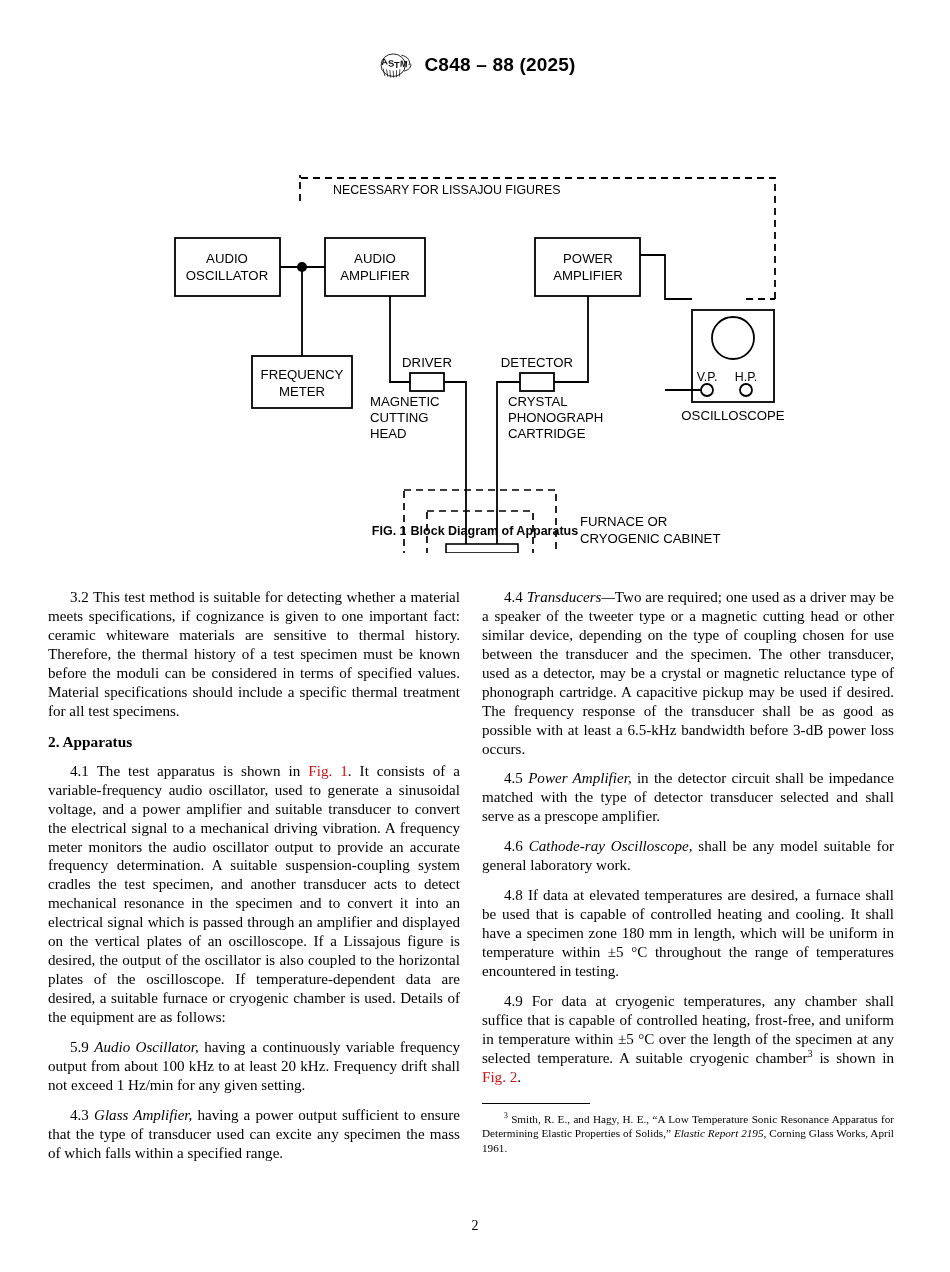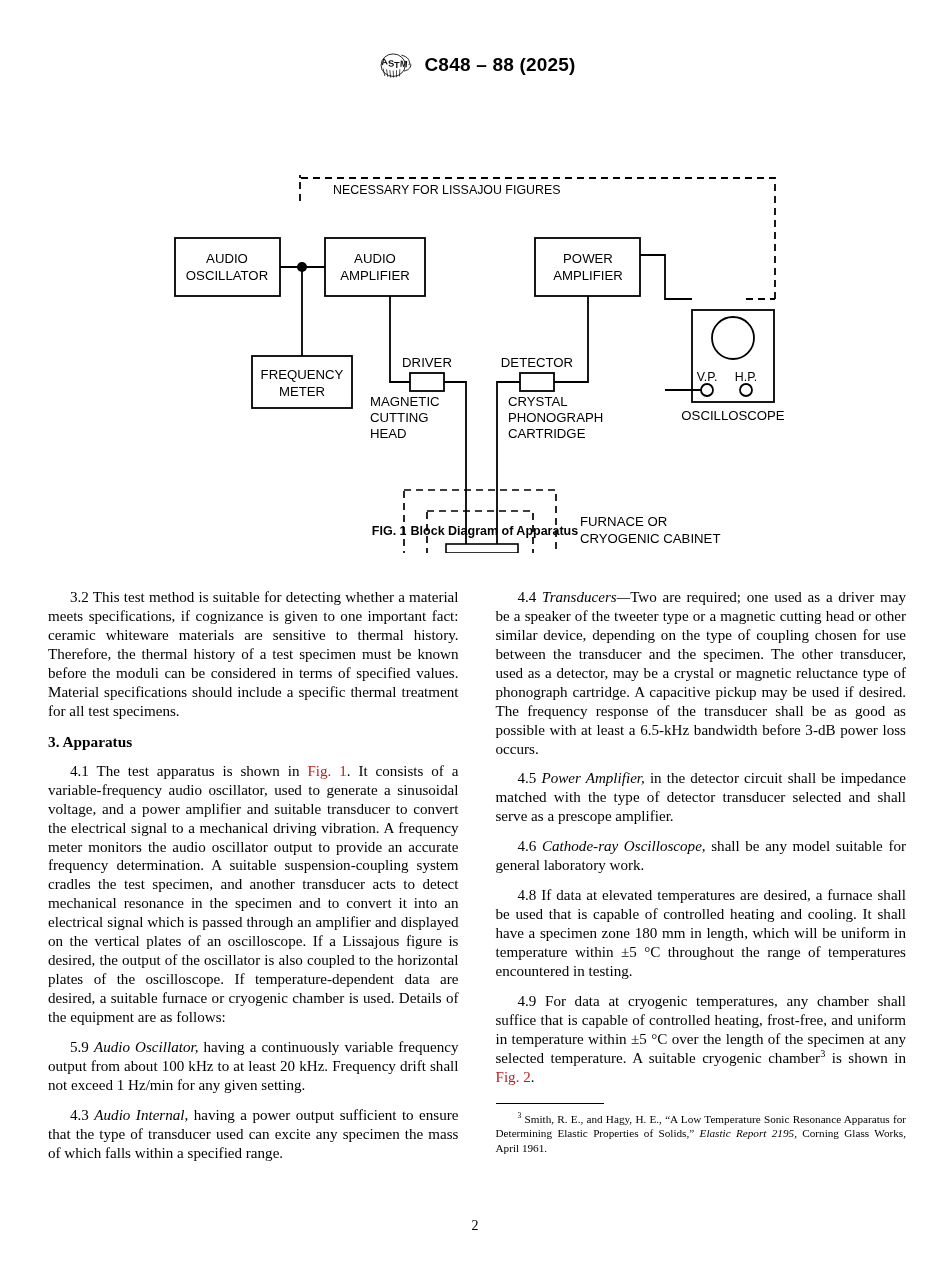--- a/index.html
+++ b/index.html
@@ -64,21 +64,21 @@
   }
   .fig-caption .capnum { margin-right: 4px; }
 
   
   .columns {
     position: absolute;
     top: 588px;
     left: 48px;
     width: 858px;
     display: flex;
-    gap: 37px;
+    gap: 22px;
   }
   .col {
     width: 412px;
     font-size: 15.1px;
     line-height: 1.255;
     text-align: justify;
     text-justify: inter-word;
   }
   .col p {
     margin: 0 0 11px 0;
@@ -263,27 +263,27 @@
 
 <div class="fig-caption">
   <span class="capnum">FIG. 1</span><span>Block Diagram of Apparatus</span>
 </div>
 
 <div class="columns">
 
   <div class="col">
     <p>3.2 This test method is suitable for detecting whether a material meets specifications, if cognizance is given to one important fact: ceramic whiteware materials are sensitive to thermal history. Therefore, the thermal history of a test specimen must be known before the moduli can be considered in terms of specified values. Material specifications should include a specific thermal treatment for all test specimens.</p>
 
-    <h2 class="section-head">3.  Apparatus</h2>
+    <h2 class="section-head">2.  Apparatus</h2>
 
     <p><span>4.1 The test apparatus is shown in </span><span class="figref">Fig. 1</span><span>. It consists of a variable-frequency audio oscillator, used to generate a sinusoidal voltage, and a power amplifier and suitable transducer to convert the electrical signal to a mechanical driving vibration. A frequency meter monitors the audio oscillator output to provide an accurate frequency determination. A suitable suspension-coupling system cradles the test specimen, and another transducer acts to detect mechanical resonance in the specimen and to convert it into an electrical signal which is passed through an amplifier and displayed on the vertical plates of an oscilloscope. If a Lissajous figure is desired, the output of the oscillator is also coupled to the horizontal plates of the oscilloscope. If temperature-dependent data are desired, a suitable furnace or cryogenic chamber is used. Details of the equipment are as follows:</span></p>
 
     <p><span>5.9 </span><span class="it">Audio Oscillator,</span><span> having a continuously variable frequency output from about 100 kHz to at least 20 kHz. Frequency drift shall not exceed 1 Hz/min for any given setting.</span></p>
 
-    <p><span>4.3 </span><span class="it">Audio Internal,</span><span> having a power output sufficient to ensure that the type of transducer used can excite any specimen the mass of which falls within a specified range.</span></p>
+    <p><span>4.3 </span><span class="it">Glass Amplifier,</span><span> having a power output sufficient to ensure that the type of transducer used can excite any specimen the mass of which falls within a specified range.</span></p>
   </div>
 
   <div class="col">
     <p><span>4.4 </span><span class="it">Transducers—</span><span>Two are required; one used as a driver may be a speaker of the tweeter type or a magnetic cutting head or other similar device, depending on the type of coupling chosen for use between the transducer and the specimen. The other transducer, used as a detector, may be a crystal or magnetic reluctance type of phonograph cartridge. A capacitive pickup may be used if desired. The frequency response of the transducer shall be as good as possible with at least a 6.5-kHz bandwidth before 3-dB power loss occurs.</span></p>
 
     <p><span>4.5 </span><span class="it">Power Amplifier,</span><span> in the detector circuit shall be impedance matched with the type of detector transducer selected and shall serve as a prescope amplifier.</span></p>
 
     <p><span>4.6 </span><span class="it">Cathode-ray Oscilloscope,</span><span> shall be any model suitable for general laboratory work.</span></p>
 
 

